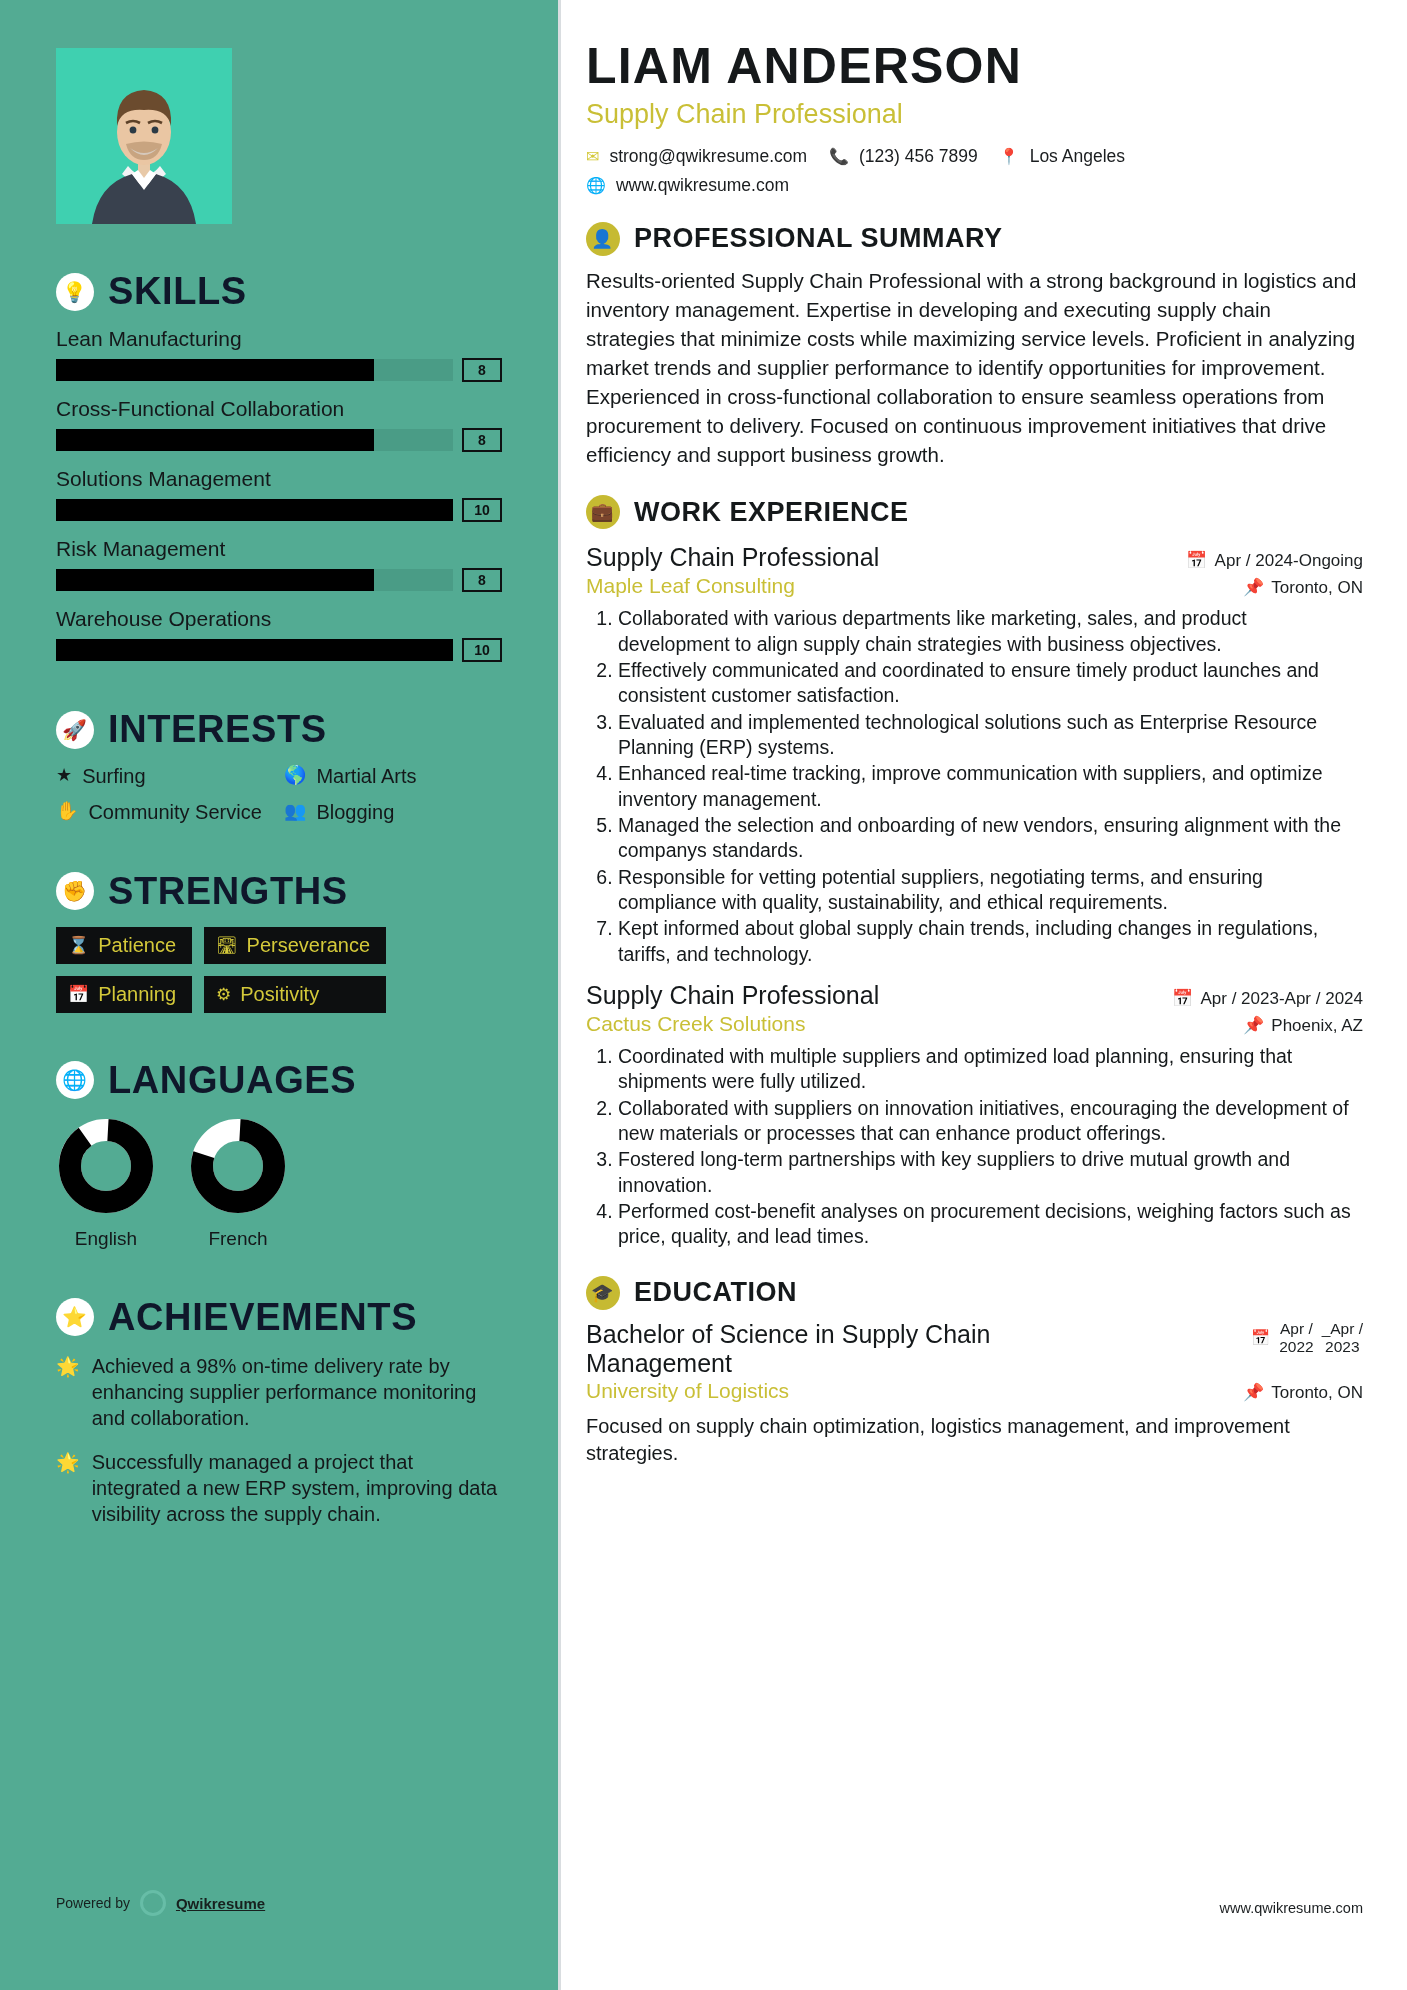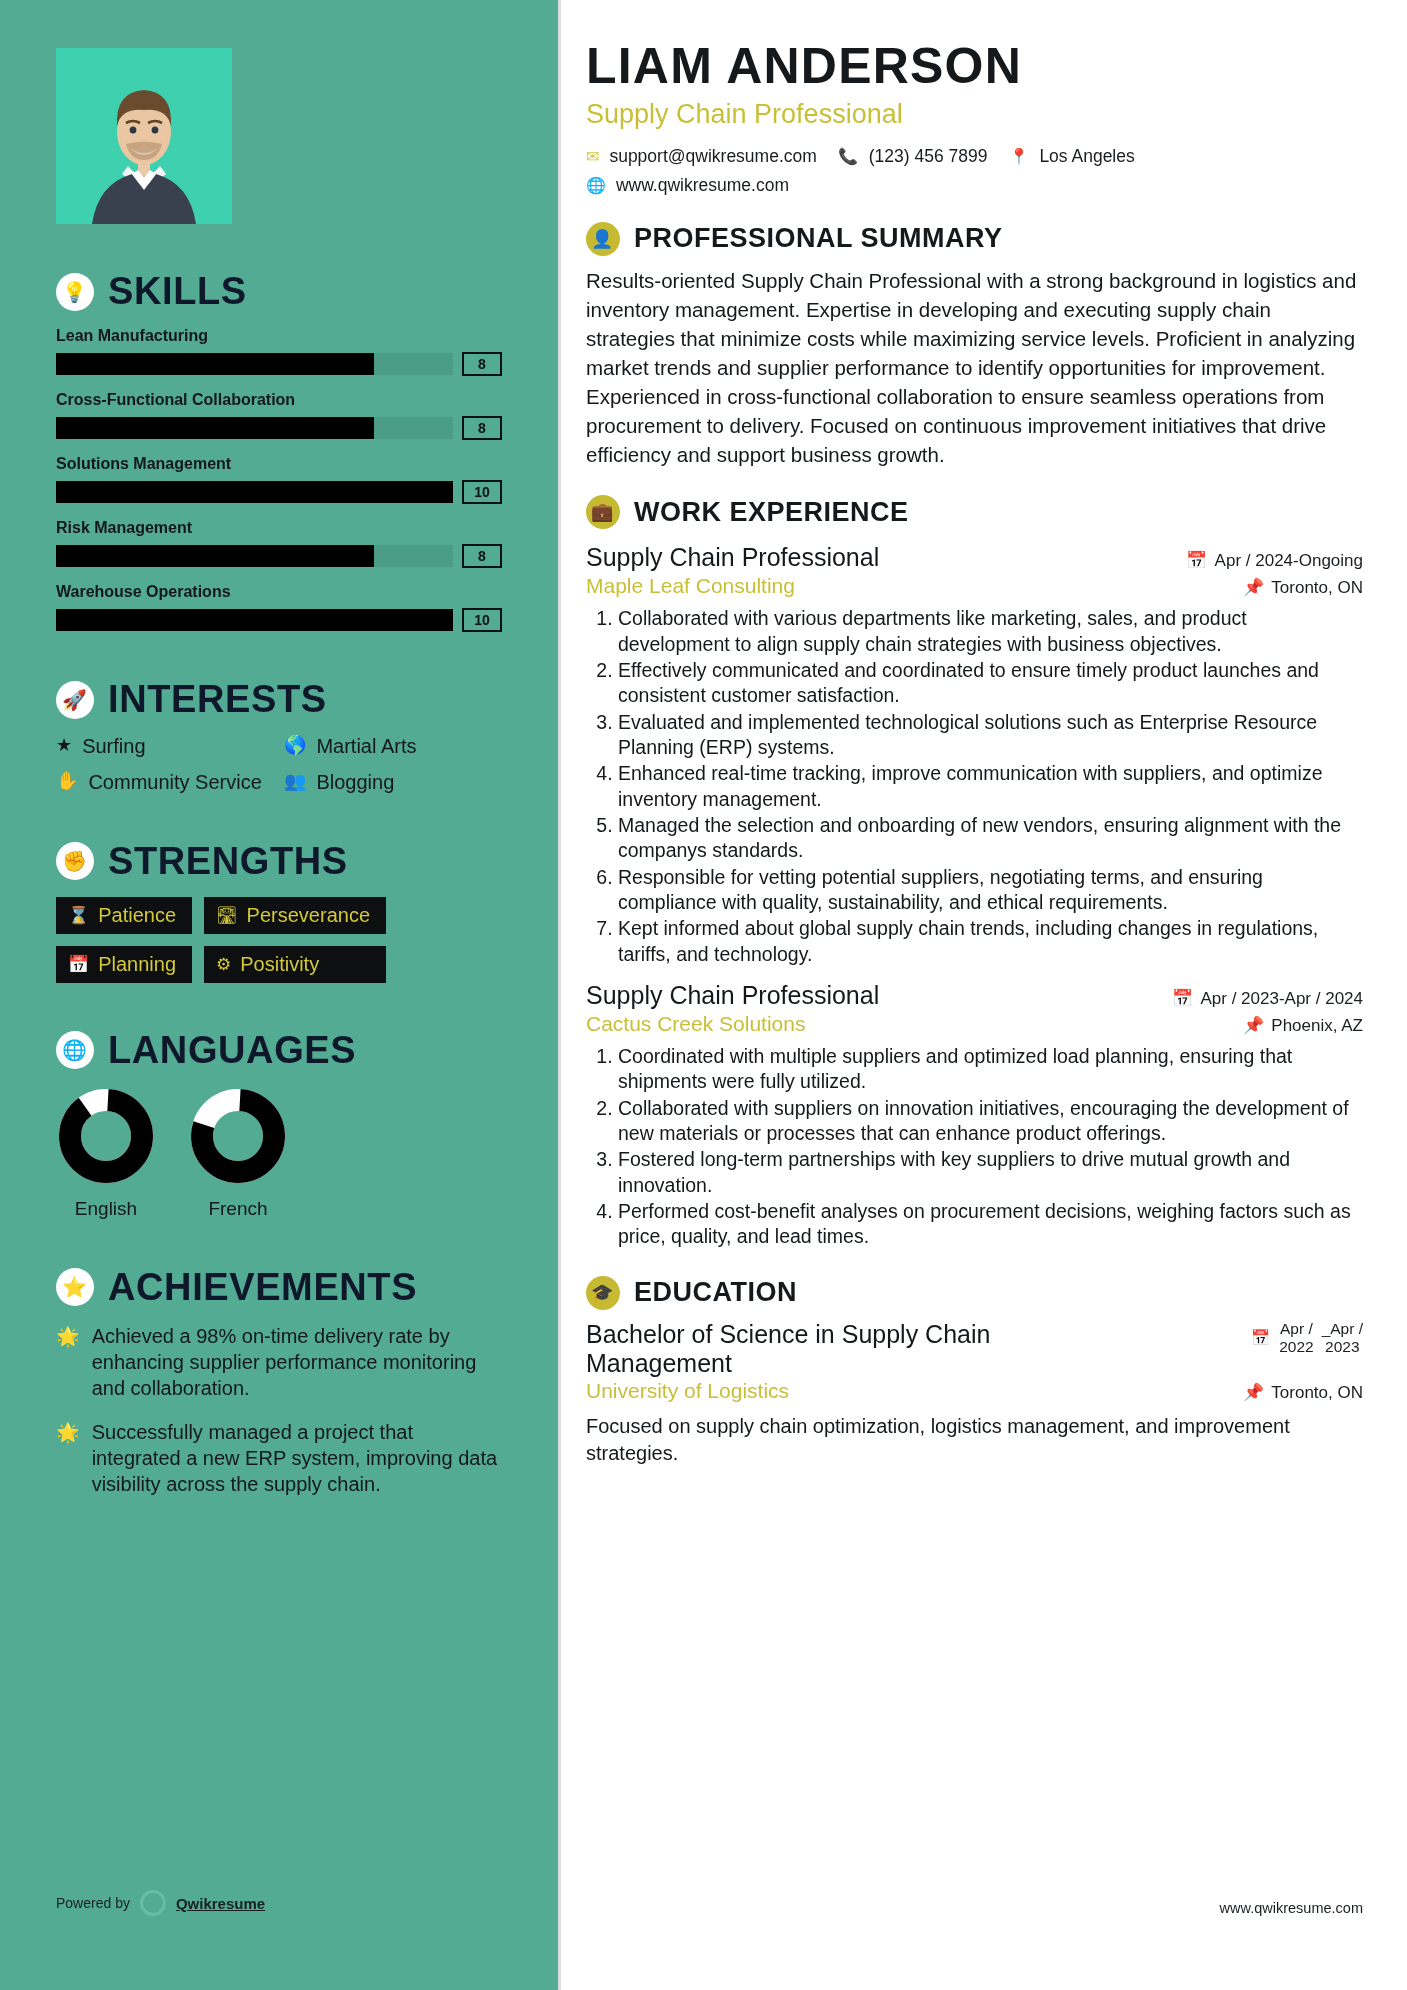--- a/index.html
+++ b/index.html
@@ -65,24 +65,23 @@
   .sec-title {
     font-size: 38px;
     font-weight: bold;
     letter-spacing: 0.6px;
     color: #0f172a;
   }
 
   
   .skill { margin-bottom: 15px; }
   .skill-name {
-    font-size: 16px;
+    font-size: 21px;
     color: #14181a;
     margin-bottom: 7px;
-    font-weight: bold;
   }
   .skill-row { display: flex; align-items: center; gap: 9px; }
   .skill-track {
     flex: 1 1 auto;
     height: 22px;
     background: #4a9c86;
     position: relative;
     overflow: hidden;
   }
   .skill-fill {
@@ -464,21 +463,21 @@
   <div class="sidebar-divider"></div>
 
   <main class="main">
 
     <h1 class="name">LIAM ANDERSON</h1>
     <div class="role">Supply Chain Professional</div>
 
     <div class="contact-line">
       <span class="contact-item">
         <span class="ci">✉</span>
-        <span>support@qwikresume.com</span>
+        <span>strong@qwikresume.com</span>
       </span>
       <span class="contact-item">
         <span class="ci">📞</span>
         <span>(123) 456 7899</span>
       </span>
       <span class="contact-item">
         <span class="ci">📍</span>
         <span>Los Angeles</span>
       </span>
     </div>

